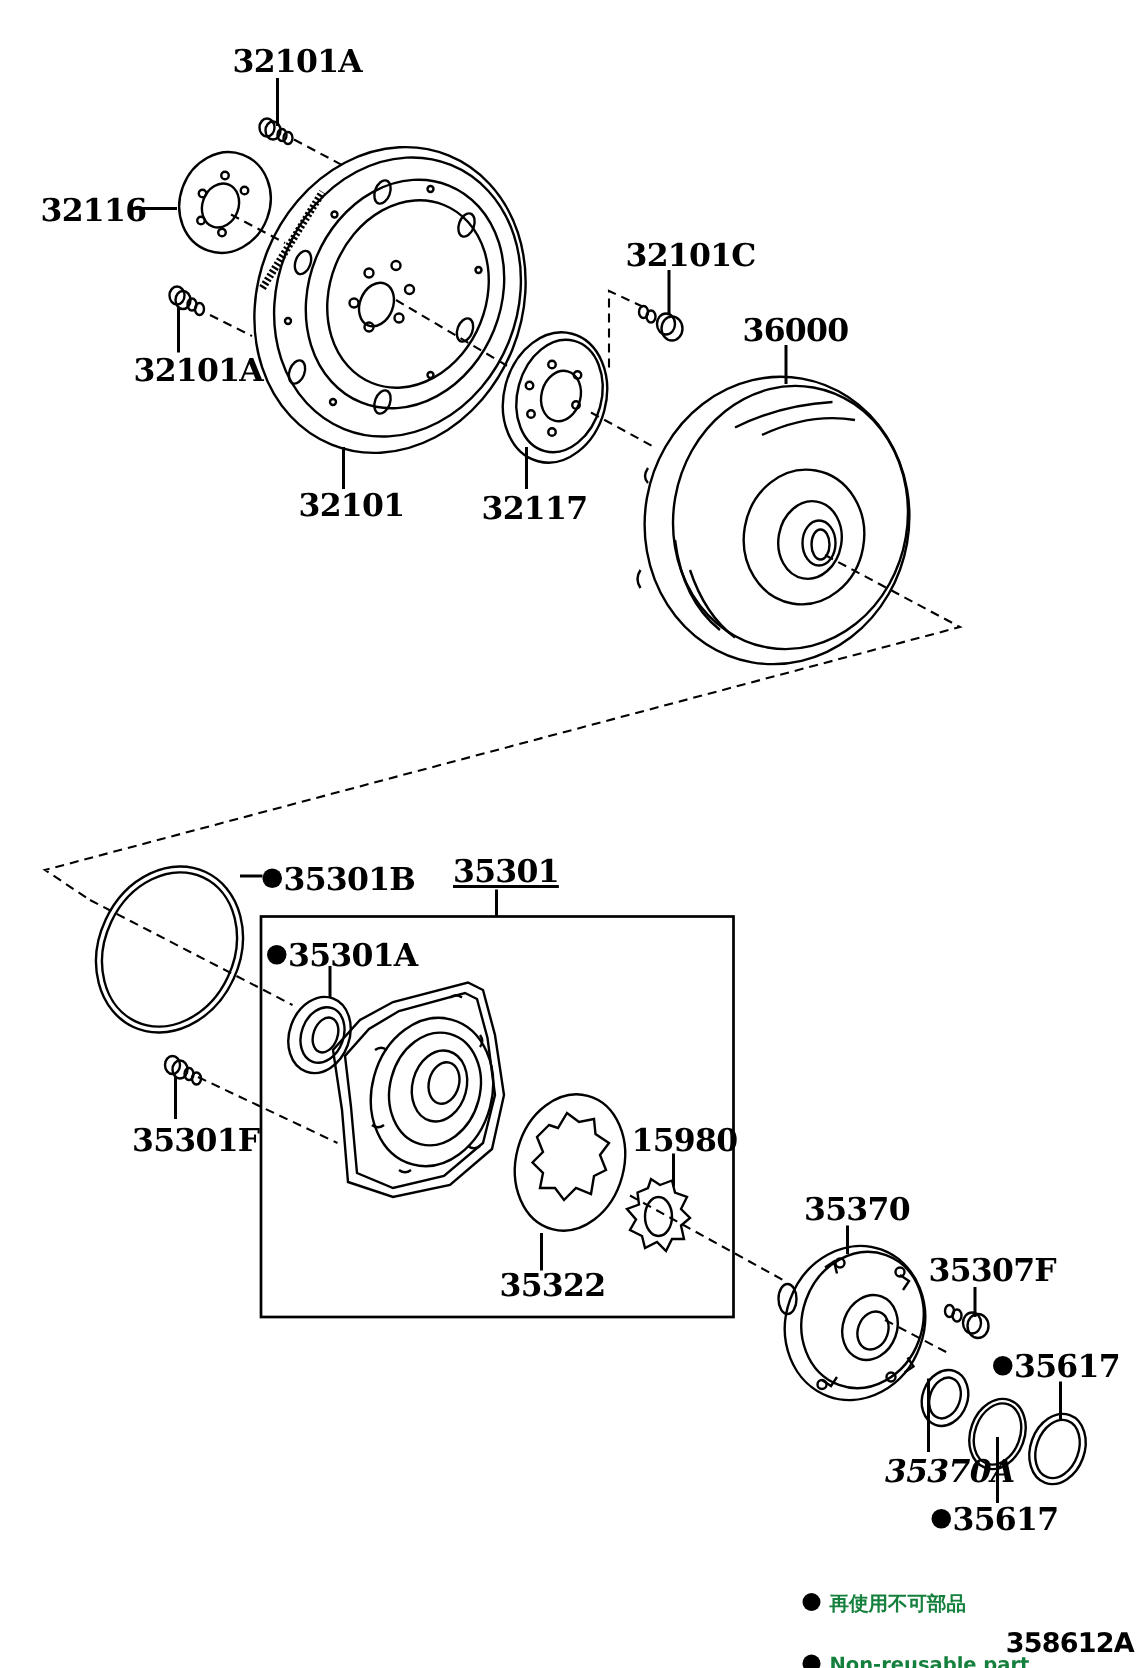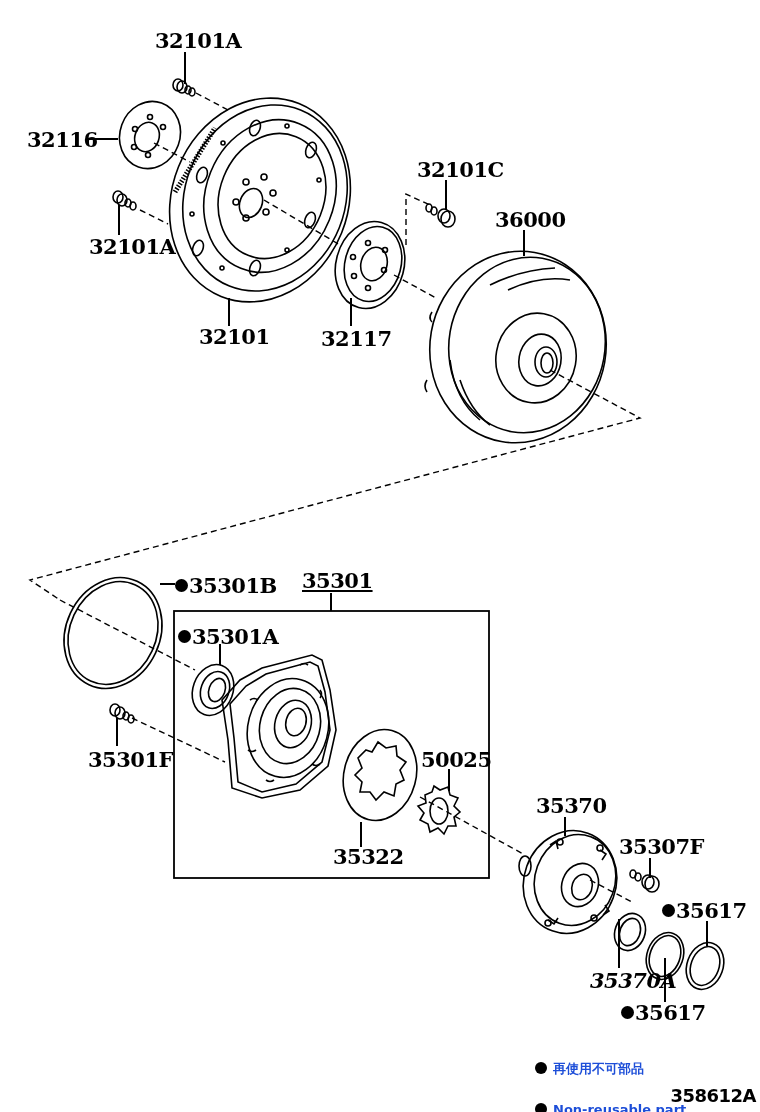--- a/index.html
+++ b/index.html
@@ -1,20 +1,20 @@
 <!DOCTYPE html>
 <html><head>
 <meta charset="utf-8">
 <style>
   html, body { margin: 0; padding: 0; background: #ffffff; }
   body { width: 760px; height: 1112px; position: relative; overflow: hidden; font-family: "DejaVu Serif", "Liberation Serif", serif; }
   svg.diagram { position: absolute; left: 0; top: 0; width: 760px; height: 1112px; }
   .lbl { position: absolute; font-family: "DejaVu Serif", "Liberation Serif", serif; font-weight: bold; font-size: 21px; color: #000; line-height: 1; white-space: nowrap; letter-spacing: -0.5px; }
   .dot { display: inline-block; width: 13px; height: 13px; border-radius: 50%; background: #000; margin-right: 1px; vertical-align: 1px; }
-  .legend { position: absolute; left: 535px; font-family: "DejaVu Sans", "Liberation Sans", sans-serif; font-size: 13px; font-weight: bold; color: #1d4ed8; line-height: 1; }
+  .legend { position: absolute; left: 535px; font-family: "DejaVu Sans", "Liberation Sans", sans-serif; font-size: 13px; font-weight: bold; color: #15803d; line-height: 1; }
   .legend .dot { width: 12px; height: 12px; margin-right: 6px; vertical-align: -1px; }
   .ref { position: absolute; right: 4px; bottom: 6px; font-family: "DejaVu Sans", "Liberation Sans", sans-serif; font-weight: bold; font-size: 18px; letter-spacing: -0.5px; }
 </style>
 </head>
 <body>
 
 <svg class="diagram" viewBox="0 0 760 1112" xmlns="http://www.w3.org/2000/svg" fill="none" stroke="#000" stroke-width="1.6">
 
   <g stroke-width="2">
     <line x1="185" y1="52" x2="185" y2="84"></line>
@@ -215,21 +215,21 @@
 <div class="lbl" style="left:89px; top:236px;"><span>32101A</span></div>
 <div class="lbl" style="left:199px; top:326px;"><span>32101</span></div>
 <div class="lbl" style="left:321px; top:328px;"><span>32117</span></div>
 <div class="lbl" style="left:417px; top:159px;"><span>32101C</span></div>
 <div class="lbl" style="left:495px; top:209px;"><span>36000</span></div>
 
 <div class="lbl" style="left:175px; top:575px;"><span class="dot"></span><span>35301B</span></div>
 <div class="lbl" style="left:302px; top:570px;text-decoration:underline;"><span>35301</span></div>
 <div class="lbl" style="left:178px; top:626px;"><span class="dot"></span><span>35301A</span></div>
 <div class="lbl" style="left:88px; top:749px;"><span>35301F</span></div>
-<div class="lbl" style="left:421px; top:749px;"><span>50025</span></div>
+<div class="lbl" style="left:421px; top:749px;"><span>15980</span></div>
 <div class="lbl" style="left:333px; top:846px;"><span>35322</span></div>
 
 <div class="lbl" style="left:536px; top:795px;"><span>35370</span></div>
 <div class="lbl" style="left:619px; top:836px;"><span>35307F</span></div>
 <div class="lbl" style="left:662px; top:900px;"><span class="dot"></span><span>35617</span></div>
 <div class="lbl" style="left:590px; top:970px;font-style:italic;"><span>35370A</span></div>
 <div class="lbl" style="left:621px; top:1002px;"><span class="dot"></span><span>35617</span></div>
 
 <div class="legend" style="top:1062px;"><span class="dot"></span><span>再使用不可部品</span></div>
 <div class="legend" style="top:1083px;margin-top:20px;"><span class="dot"></span><span>Non-reusable part</span></div>

